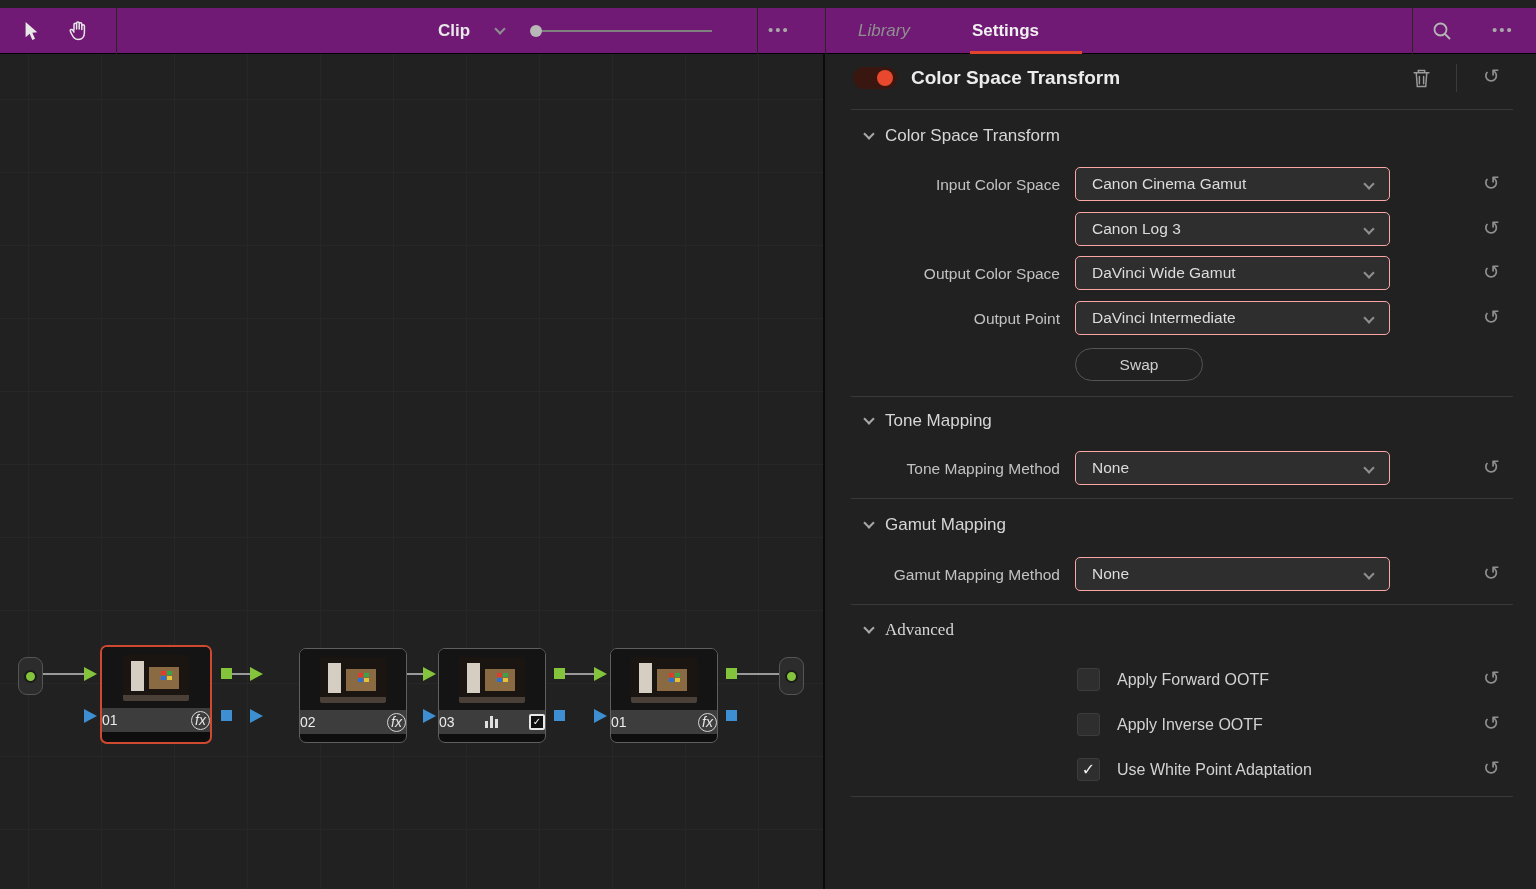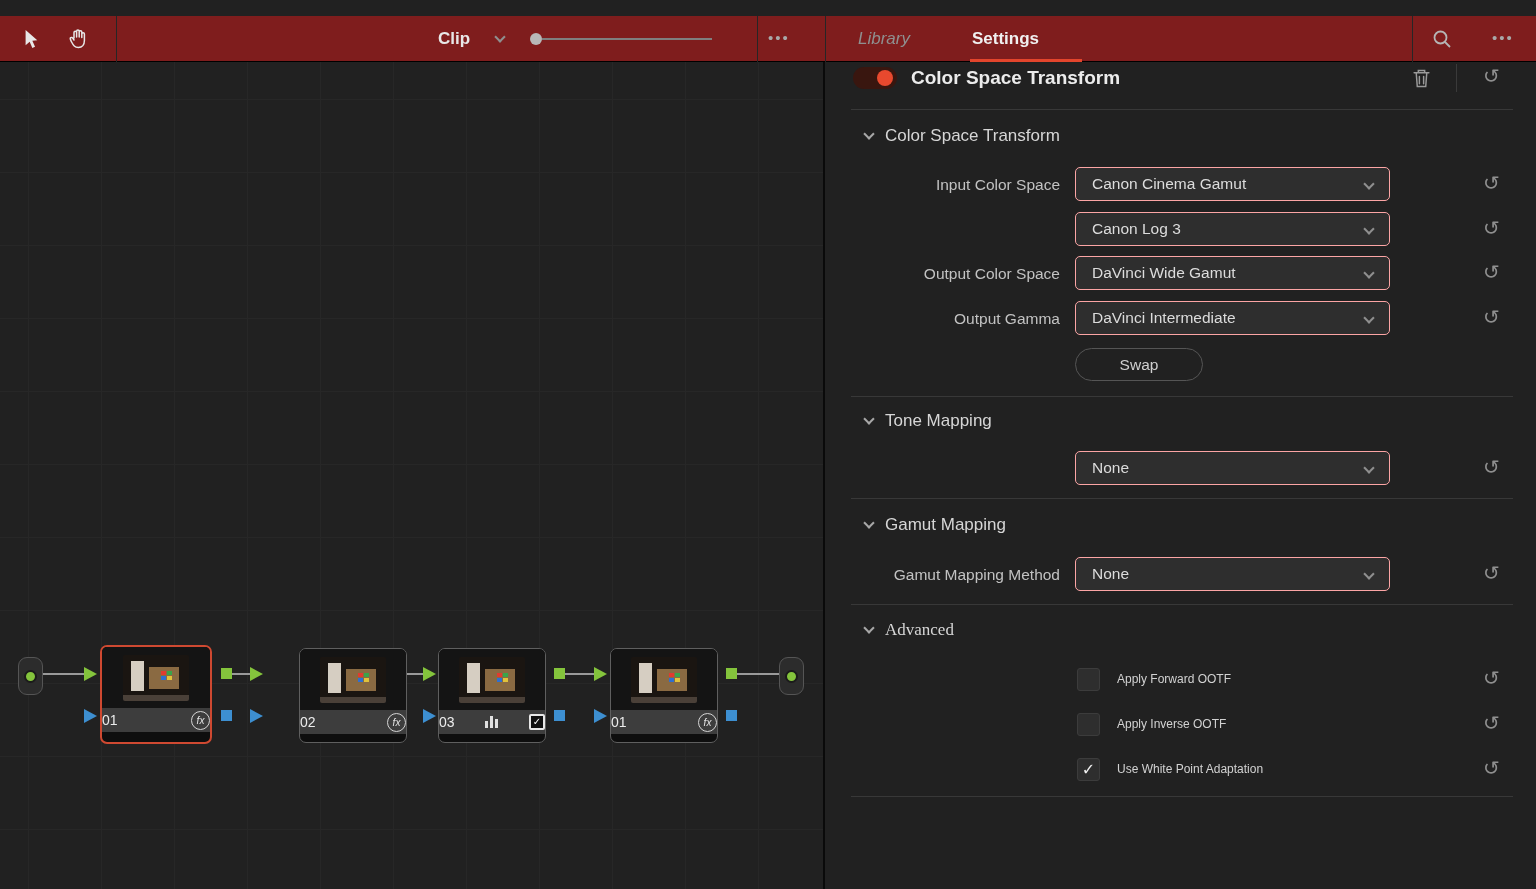--- a/index.html
+++ b/index.html
@@ -1,21 +1,21 @@
 <!DOCTYPE html>
 <html><head>
 <meta charset="utf-8">
 <style>
   * { margin:0; padding:0; box-sizing:border-box; }
   html,body { background:#141414; }
   body { font-family:"Liberation Sans","DejaVu Sans",sans-serif; color:#cfcfcf; }
   #app { position:relative; width:1536px; height:889px; overflow:hidden; background:#212121; }
 
   
-  .topbar { position:absolute; left:0; top:16px; width:1536px; height:46px; background:#7f1d1d; border-bottom:1px solid #000; z-index:5; }
+  .topbar { position:absolute; left:0; top:8px; width:1536px; height:46px; background:#701a75; border-bottom:1px solid #000; z-index:5; }
   .tb-div { position:absolute; top:0; width:1px; height:46px; background:#262626; }
   .tool-btn { position:absolute; top:10px; width:30px; height:26px; display:flex; align-items:center; justify-content:center; }
   .clip-label { position:absolute; left:438px; top:0; height:46px; line-height:46px; font-size:17px; font-weight:700; color:#e8e8e8; }
   .chev { display:inline-block; width:8px; height:8px; border-left:2px solid #8f8f8f; border-bottom:2px solid #8f8f8f; transform:rotate(-45deg); }
   .clip-chev { position:absolute; left:496px; top:17px; }
   .slider-thumb { position:absolute; left:530px; top:17px; width:12px; height:12px; border-radius:50%; background:#b8b8b8; }
   .slider-track { position:absolute; left:542px; top:22px; width:170px; height:2px; background:#7f7f7f; }
   .ellipsis { color:#a8a8a8; font-size:15px; letter-spacing:2px; }
   .tb-ellipsis-left { position:absolute; left:768px; top:0; height:46px; line-height:44px; }
   .tb-ellipsis-right { position:absolute; left:1492px; top:0; height:46px; line-height:44px; }
@@ -39,21 +39,21 @@
       linear-gradient(#e03b2f,#e03b2f) 38px 16px/5px 4px no-repeat,
       linear-gradient(#3aa34a,#3aa34a) 44px 16px/5px 4px no-repeat,
       linear-gradient(#2f6fd0,#2f6fd0) 38px 21px/5px 4px no-repeat,
       linear-gradient(#e0c23b,#e0c23b) 44px 21px/5px 4px no-repeat,
       linear-gradient(#d6cec2,#d6cec2) 8px 6px/13px 30px no-repeat,
       linear-gradient(#8a6a42,#8a6a42) 26px 12px/30px 22px no-repeat,
       linear-gradient(#4a4038,#4a4038) 0 40px/66px 6px no-repeat,
       #1a1511; }
   .node-bar { height:24px; background:#3d3d3d; display:flex; align-items:center; justify-content:space-between; gap:10px; }
   .node-num { font-size:14px; color:#ececec; }
-  .fx-badge { width:19px; height:19px; border-radius:50%; border:1.5px solid #d5d5d5; color:#e5e5e5; font-size:10px; font-style:italic; display:flex; align-items:center; justify-content:center; }
+  .fx-badge { width:19px; height:19px; border-radius:50%; border:1.5px solid #d5d5d5; color:#e5e5e5; font-size:14px; font-style:italic; display:flex; align-items:center; justify-content:center; }
   .bars-icon { display:flex; align-items:flex-end; gap:2px; height:12px; }
   .bars-icon i { display:block; width:3px; background:#e0e0e0; }
   .mini-check { width:16px; height:16px; border-radius:2px; border:2px solid #e8e8e8; background:#101010; color:#fff; font-size:10px; line-height:12px; text-align:center; }
   .wire { position:absolute; height:2px; background:#9a9a9a; top:627px; }
   .sq-green { position:absolute; width:11px; height:11px; background:#84c43c; top:622px; }
   .tri-green { position:absolute; width:0; height:0; border-top:7px solid transparent; border-bottom:7px solid transparent; border-left:13px solid #84c43c; top:621px; }
   .sq-blue { position:absolute; width:11px; height:11px; background:#3d8fd1; top:664px; }
   .tri-blue { position:absolute; width:0; height:0; border-top:7px solid transparent; border-bottom:7px solid transparent; border-left:13px solid #3d8fd1; top:663px; }
 
   
@@ -74,21 +74,21 @@
   .setlabel { position:absolute; left:0; top:0; width:233px; height:45px; line-height:45px; text-align:right; font-size:15.5px; color:#c2c2c2; }
   .dropdown { position:absolute; left:248px; top:5px; width:315px; height:34px; background:#2e2e2e; border:1px solid #fca5a5; border-radius:5px; }
   .dd-value { position:absolute; left:16px; top:0; line-height:32px; font-size:15.5px; color:#dcdcdc; }
   .dd-chev { position:absolute; right:16px; top:12px; }
   .row-reset { position:absolute; left:656px; top:11px; }
   .swap-btn { position:absolute; left:248px; top:302px; width:128px; height:33px; border-radius:17px; border:1px solid #555; background:transparent; color:#cfcfcf; font-size:15.5px; font-family:inherit; }
   .cb-row { position:absolute; left:0; width:100%; height:45px; }
   .cb { position:absolute; left:250px; top:11px; width:23px; height:23px; border-radius:3px; background:#2e2e2e; border:1px solid #3c3c3c; text-align:center; }
   .cb .check { display:none; color:#f2f2f2; font-size:16px; font-weight:700; line-height:21px; }
   .cb.checked .check { display:block; }
-  .cb-label { position:absolute; left:290px; top:0; line-height:45px; font-size:12px; color:#d2d2d2; }
+  .cb-label { position:absolute; left:290px; top:0; line-height:45px; font-size:16px; color:#d2d2d2; }
 </style>
 </head>
 <body>
 
 <div id="app">
 
   <div class="topbar">
     <div class="tool-btn" style="left:16px;">
       <svg width="18" height="22" viewBox="0 0 20 24">
           <path d="M4 2 L4 19 L8.5 15 L11.5 22 L14.5 20.5 L11.5 14 L17 13.5 Z" fill="#e8e8e8"></path>
@@ -254,37 +254,38 @@
     <div class="setrow" style="top:205px;">
       <div class="setlabel">Output Color Space</div>
       <div class="dropdown">
         <span class="dd-value">DaVinci Wide Gamut</span>
         <span class="chev dd-chev"></span>
       </div>
       <span class="reset row-reset">↺</span>
     </div>
 
     <div class="setrow" style="top:250px;">
-      <div class="setlabel">Output Gamma</div>
+      <div class="setlabel">Output Point</div>
       <div class="dropdown">
         <span class="dd-value">DaVinci Intermediate</span>
         <span class="chev dd-chev"></span>
       </div>
       <span class="reset row-reset">↺</span>
     </div>
 
     <button class="swap-btn">Swap</button>
 
     <div class="pdiv" style="top:350px;"></div>
 
     <div class="sect" style="top:361px;">
       <span class="chev"></span>
       <span class="sect-title">Tone Mapping</span>
     </div>
     <div class="setrow" style="top:400px;">
+      <div class="setlabel">Tone Mapping Method</div>
       <div class="dropdown">
         <span class="dd-value">None</span>
         <span class="chev dd-chev"></span>
       </div>
       <span class="reset row-reset">↺</span>
     </div>
 
     <div class="pdiv" style="top:452px;"></div>
 
     <div class="sect" style="top:465px;">

